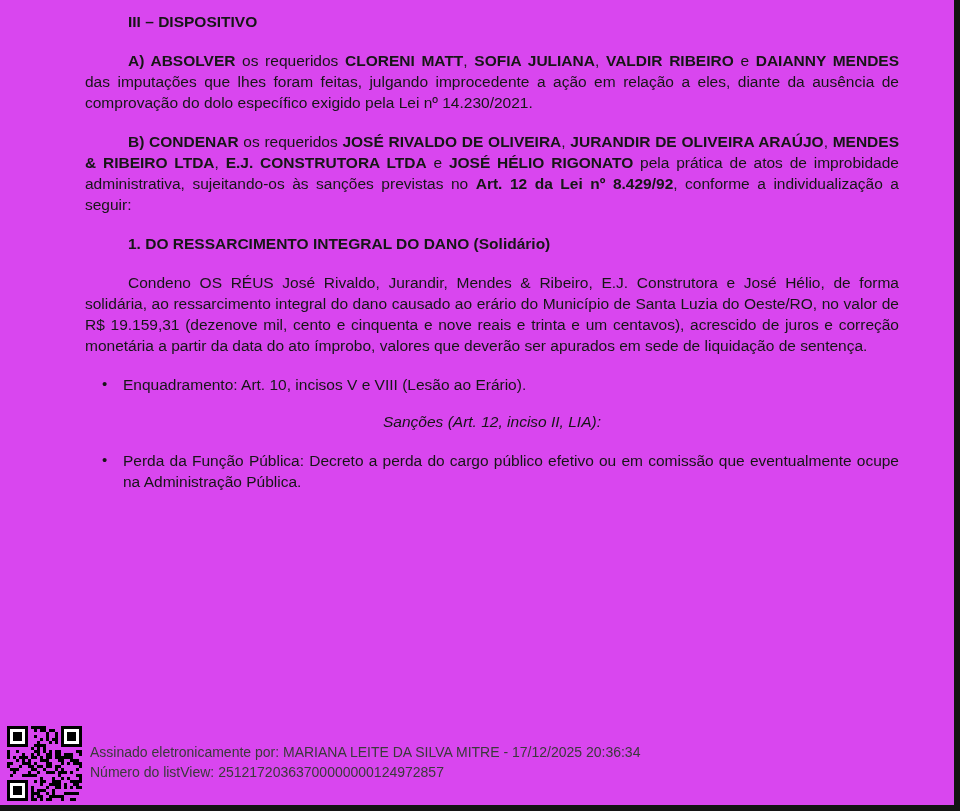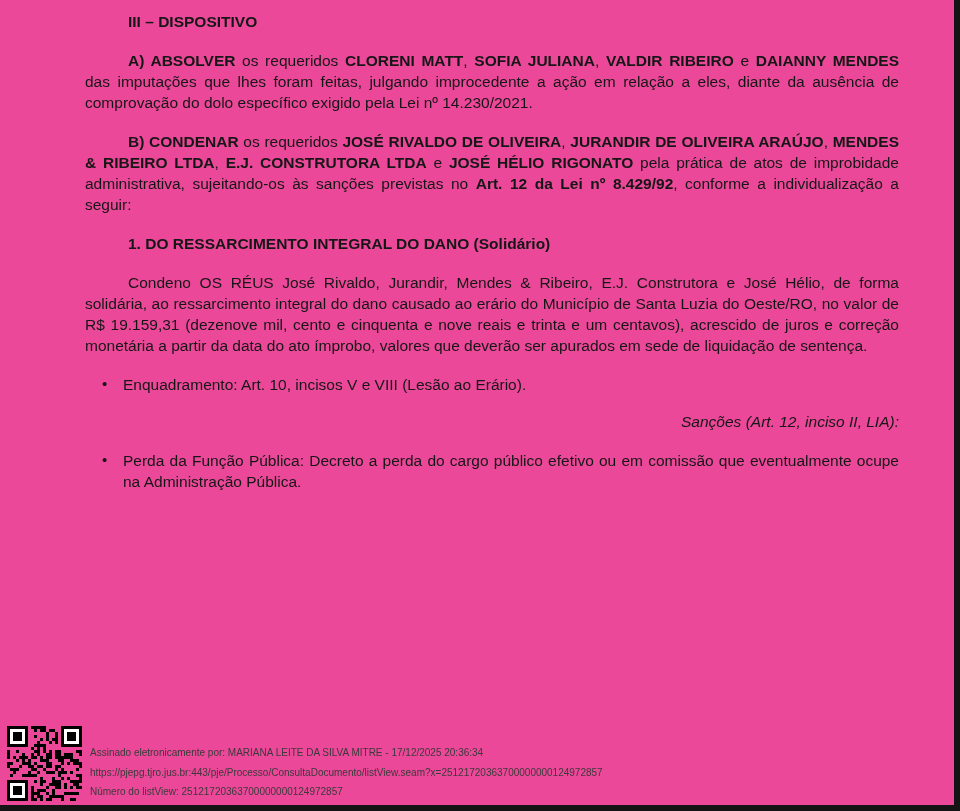--- a/index.html
+++ b/index.html
@@ -3,46 +3,46 @@
 <meta charset="utf-8">
 <style>
   html,body{margin:0;padding:0;}
   body{
     width:960px;height:811px;position:relative;overflow:hidden;
     background:#141414;
     font-family:"Liberation Sans","DejaVu Sans",sans-serif;
   }
   .page{
     position:absolute;left:0;top:0;width:954px;height:805px;
-    background:#ec4899;overflow:hidden;
+    background:#d946ef;overflow:hidden;
   }
   .content{
     position:absolute;left:85px;top:11px;width:814px;
     color:#161616;font-size:15.5px;line-height:21px;text-align:justify;
   }
   .content p{margin:0 0 18px 0;}
   .indent{text-indent:43px;}
   .h{font-weight:bold;}
   .b{font-weight:bold;}
   .bullet{
     margin:0 0 16px 0;padding-left:38px;position:relative;
   }
   .bullet .dot{
     position:absolute;left:17px;top:-1px;font-size:15px;
   }
   .sancoes{
-    font-style:italic;margin:0 0 18px 52px;text-align:right;
+    font-style:italic;margin:0 0 18px 52px;text-align:center;
   }
   .footer{position:absolute;left:0;top:0;}
   .qr{
     position:absolute;left:7px;top:726px;width:75px;height:75px;
   }
   .sig-block{
     position:absolute;left:90px;top:743px;width:600px;
-    font-size:10px;line-height:19.5px;color:#3a3a3a;text-align:left;
+    font-size:14px;line-height:19.5px;color:#3a3a3a;text-align:left;
   }
   .sig-block div{white-space:nowrap;}
 </style>
 </head>
 <body>
 
 <div class="page">
 
   <div class="content">
 
@@ -267,19 +267,18 @@
         <rect x="54" y="0" width="21" height="21" fill="#000"></rect>
         <rect x="57" y="3" width="15" height="15" fill="#fff"></rect>
         <rect x="60" y="6" width="9" height="9" fill="#000"></rect>
         <rect x="0" y="54" width="21" height="21" fill="#000"></rect>
         <rect x="3" y="57" width="15" height="15" fill="#fff"></rect>
         <rect x="6" y="60" width="9" height="9" fill="#000"></rect>
       </svg>
 
     <div class="sig-block">
       <div>Assinado eletronicamente por: MARIANA LEITE DA SILVA MITRE - 17/12/2025 20:36:34</div>
-      <div>https://pjepg.tjro.jus.br:443/pje/Processo/ConsultaDocumento/listView.seam?x=25121720363700000000124972857</div>
       <div>Número do listView: 25121720363700000000124972857</div>
     </div>
 
   </div>
 
 </div>
 
 </body></html>

